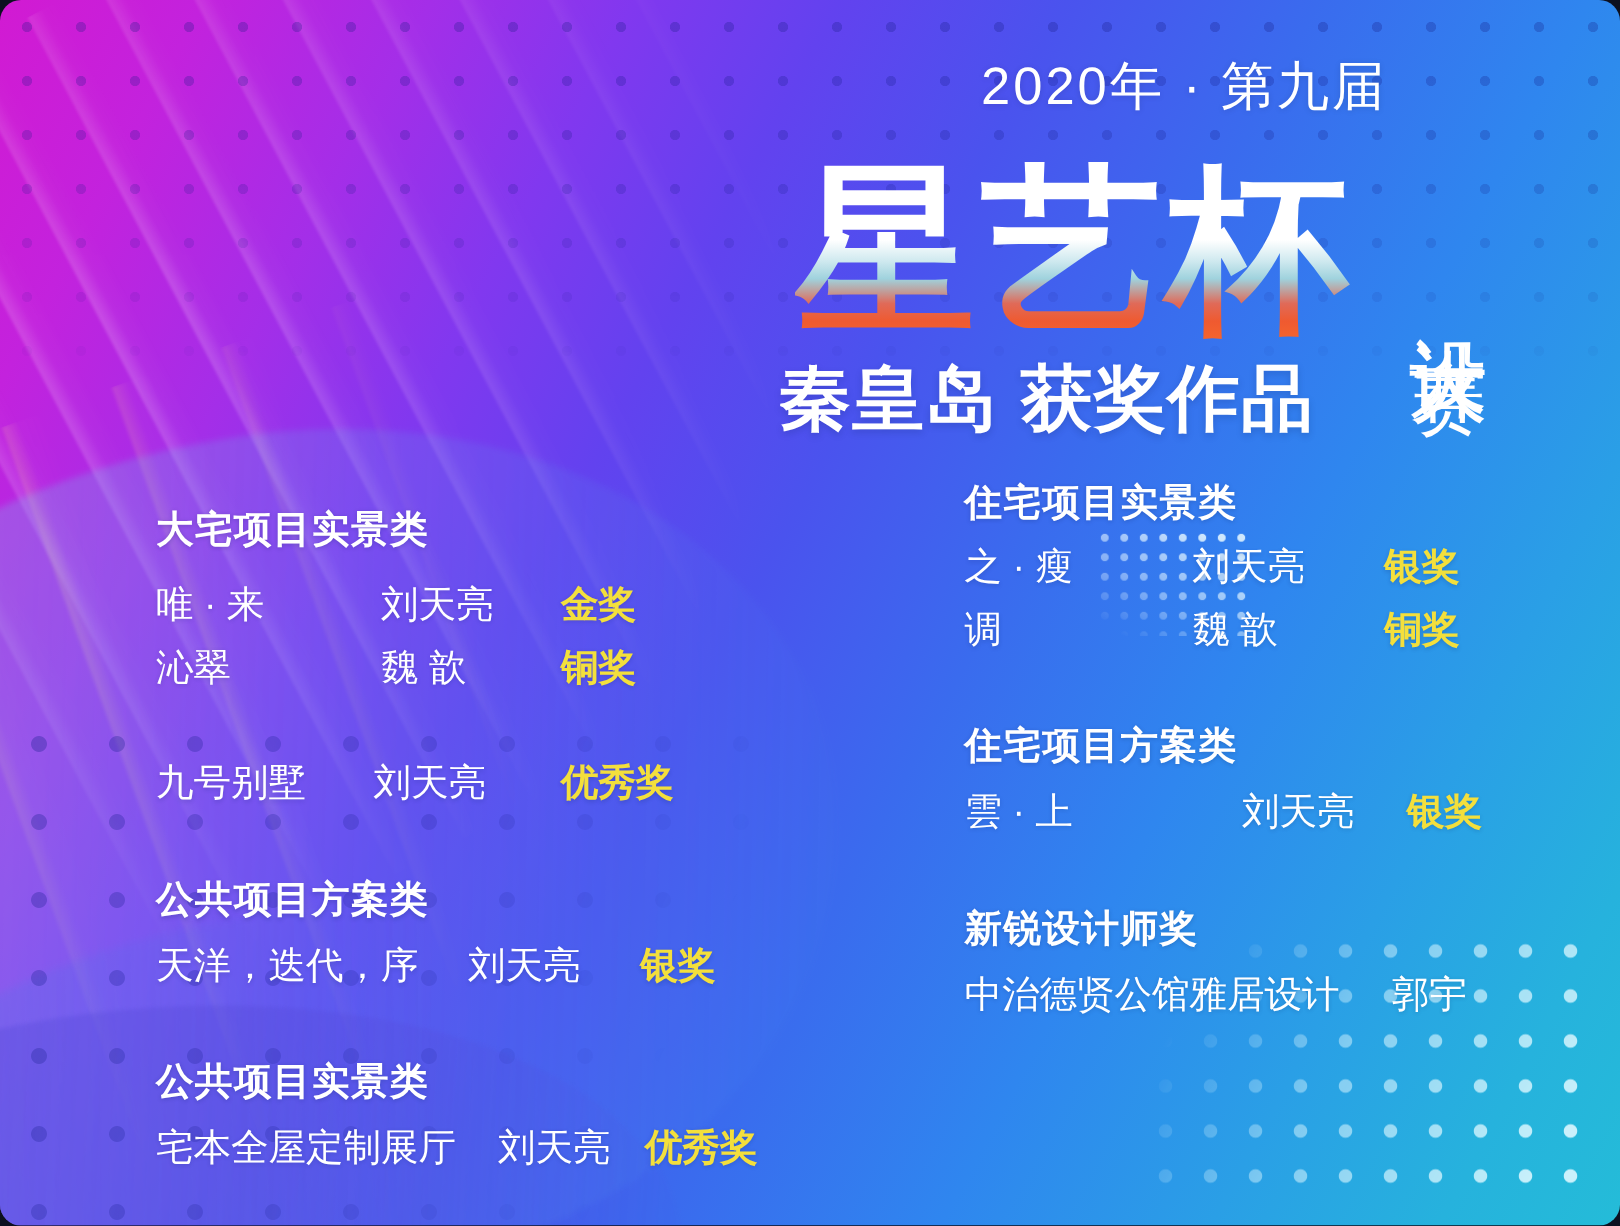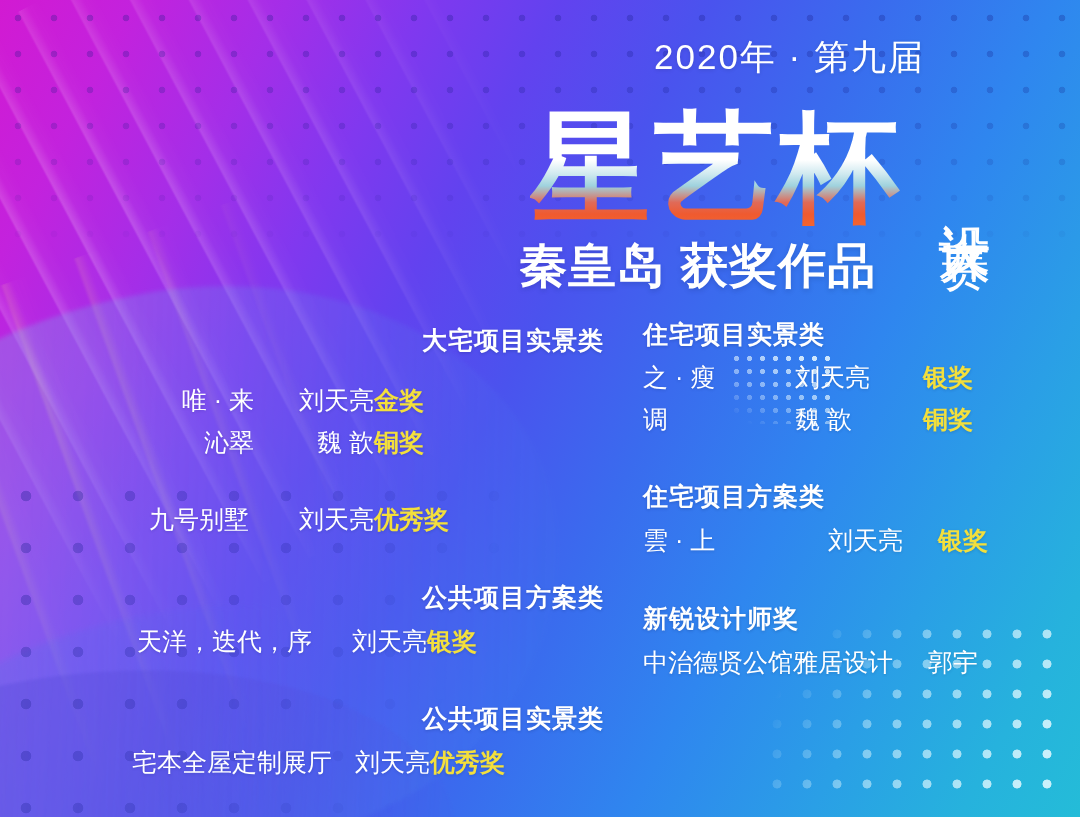--- a/index.html
+++ b/index.html
@@ -16,20 +16,21 @@
         #c322dd 9%,
         #a42ee8 19%,
         #8138ef 28%,
         #6242ef 37%,
         #4a53ee 47%,
         #3a6bee 58%,
         #2f86ef 70%,
         #2a9fe6 82%,
         #26b2dd 92%,
         #24bcd8 100%);
+    border-radius: 14px;
   }
 
   
   .bg-layer{position:absolute;inset:0;pointer-events:none;}
 
   
   .streaks{
     position:absolute;left:-80px;top:-60px;width:620px;height:620px;
     transform:rotate(-28deg);
     opacity:.5;
@@ -146,21 +147,21 @@
 
   .subtitle{
     position:absolute;left:519px;top:234px;
     color:#ffffff;font-size:48px;font-weight:700;letter-spacing:1px;
     white-space:nowrap;
     text-shadow:0 2px 5px rgba(20,40,110,.22);
   }
 
   
   .col{position:absolute;}
-  .col-left{left:104px;top:324px;width:500px;text-align:right;}
+  .col-left{left:104px;top:336px;width:500px;}
   .col-right{left:643px;top:318px;width:440px;}
 
   .section{margin-bottom:0;}
 
   .sec-title{
     color:#ffffff;font-size:25px;font-weight:700;letter-spacing:1px;
     white-space:nowrap;
     text-shadow:0 1px 3px rgba(16,34,96,.25);
   }
 
@@ -197,21 +198,21 @@
     <div class="bigtitle">星艺杯</div>
     <div class="vert">设计大赛</div>
   </div>
 
   <div class="subtitle">秦皇岛 获奖作品</div>
 
   <div class="col col-left">
 
     <div class="section" style="margin-bottom:44px">
       <div class="sec-title">大宅项目实景类</div>
-      <div class="row" style="margin-top:27px">
+      <div class="row" style="margin-top:17px">
         <span class="work" style="width:150px">唯 · 来</span>
         <span class="designer" style="width:120px">刘天亮</span>
         <span class="prize">金奖</span>
       </div>
       <div class="row" style="margin-top:9px">
         <span class="work" style="width:150px">沁翠</span>
         <span class="designer" style="width:120px">魏  歆</span>
         <span class="prize">铜奖</span>
       </div>
     </div>

